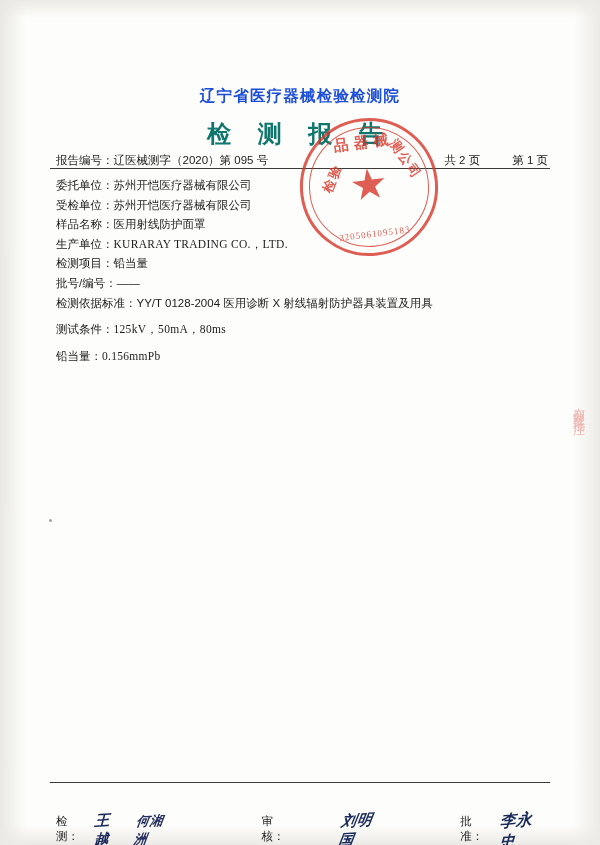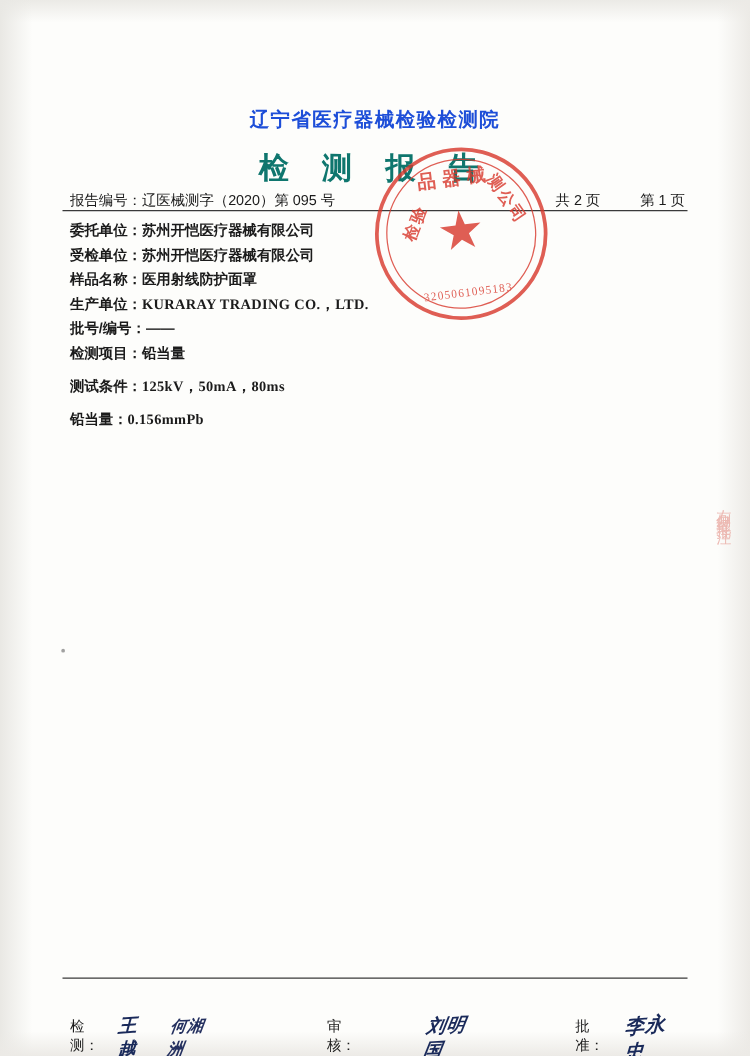--- a/index.html
+++ b/index.html
@@ -96,21 +96,20 @@
     top: 176px;
     left: 56px;
     right: 52px;
     font-size: 11.5px;
     line-height: 19.6px;
   }
   .field {
     display: flex;
     align-items: baseline;
     white-space: nowrap;
-    font-weight: bold;
   }
   .field .lbl { }
   .field .val { }
   .field.spaced { margin-top: 7px; }
 
   .latin { font-family: "Liberation Serif", serif; letter-spacing: 0.3px; }
 
   
   .stamp {
     position: absolute;
@@ -271,26 +270,30 @@
     </div>
     <div class="field">
       <span class="lbl">样品名称：</span>
       <span class="val">医用射线防护面罩</span>
     </div>
     <div class="field">
       <span class="lbl">生产单位：</span>
       <span class="val latin">KURARAY TRADING CO.，LTD.</span>
     </div>
     <div class="field">
+      <span class="lbl">检测项目：</span>
+      <span class="val">铅当量</span>
+    </div>
+    <div class="field">
       <span class="lbl">批号/编号：</span>
       <span class="val">——</span>
     </div>
     <div class="field">
-      <span class="lbl">检测项目：</span>
-      <span class="val">铅当量</span>
+      <span class="lbl">检测依据标准：</span>
+      <span class="val">YY/T 0128-2004 医用诊断 X 射线辐射防护器具装置及用具</span>
     </div>
     <div class="field spaced">
       <span class="lbl">测试条件：</span>
       <span class="val latin">125kV，50mA，80ms</span>
     </div>
     <div class="field spaced">
       <span class="lbl">铅当量：</span>
       <span class="val latin">0.156mmPb</span>
     </div>
   </div>

